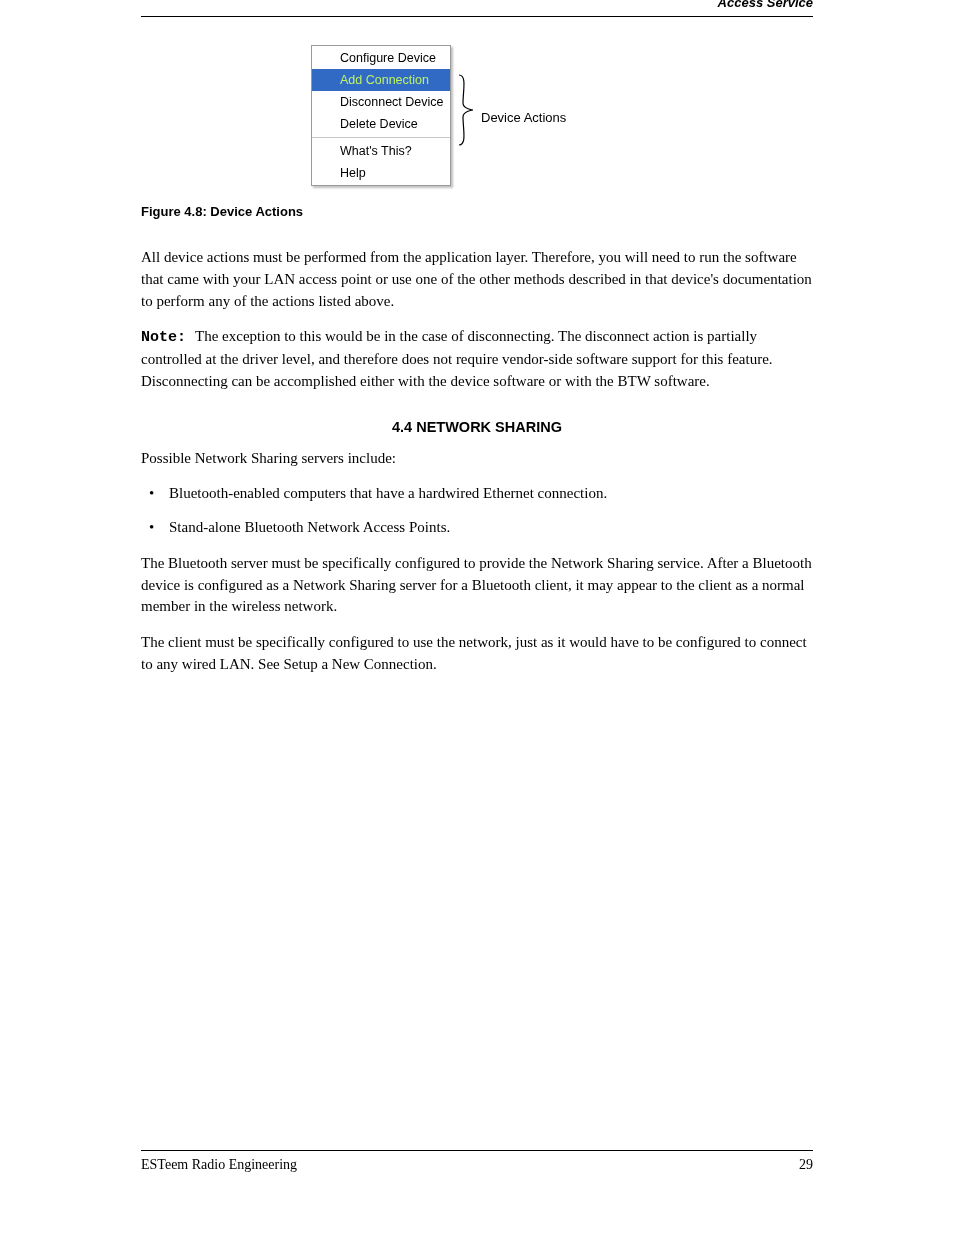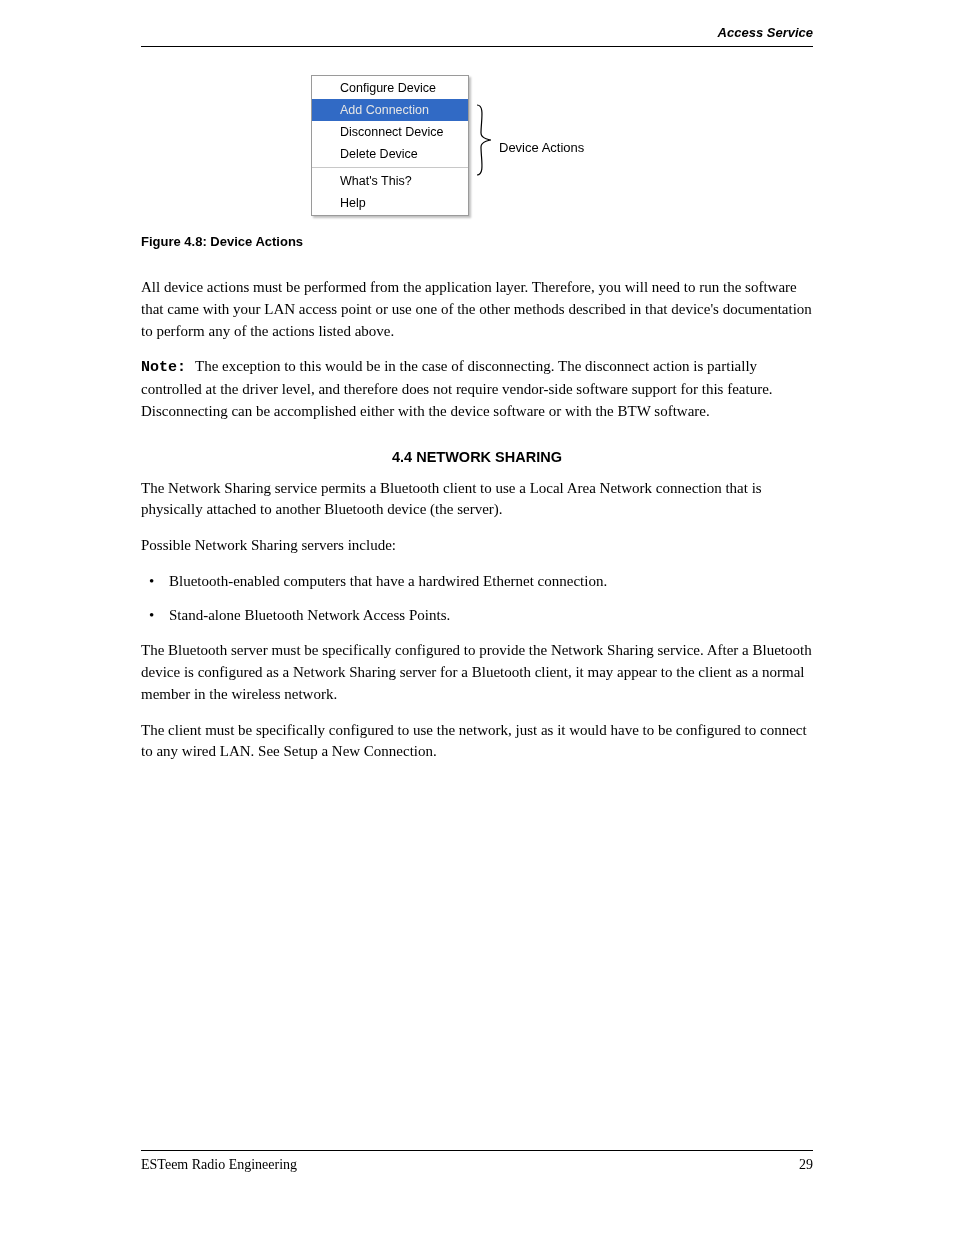--- a/index.html
+++ b/index.html
@@ -5,21 +5,21 @@
   * { margin: 0; padding: 0; box-sizing: border-box; }
   body {
     width: 954px;
     height: 1235px;
     background: #ffffff;
     font-family: "Times New Roman", Times, serif;
     color: #000;
     position: relative;
   }
   .page {
-    padding: 71px 141px 60px 141px;
+    padding: 41px 141px 60px 141px;
   }
   .top-rule {
     border-top: 1px solid #000;
     margin-bottom: 28px;
   }
   .header-row {
     display: flex;
     justify-content: flex-end;
     font-family: Arial, Helvetica, sans-serif;
     font-size: 13px;
@@ -29,36 +29,36 @@
     margin-bottom: 6px;
   }
   .menu-wrap {
     display: flex;
     align-items: stretch;
     margin-left: 170px;
     margin-top: 26px;
     margin-bottom: 18px;
   }
   .context-menu {
-    width: 158px;
+    width: 140px;
     background: #ffffff;
     border: 1px solid #9a9a9a;
     box-shadow: 2px 2px 2px rgba(0,0,0,0.25);
     font-family: "Tahoma", "Segoe UI", Arial, sans-serif;
     font-size: 12.5px;
   }
   .menu-group { padding: 1px 0; }
   .menu-item {
     padding: 4px 8px 4px 28px;
     color: #000;
     white-space: nowrap;
   }
   .menu-item.selected {
     background: #316ac5;
-    color: #e5e5e5;
+    color: #bef264;
   }
   .menu-sep {
     border-top: 1px solid #c8c8c8;
     margin: 1px 0;
   }
   .brace-col {
     position: relative;
     width: 46px;
   }
   .brace-svg {
@@ -160,21 +160,20 @@
   <div class="caption">Figure 4.8: Device Actions</div>
 
   <div class="body-text">
     <p>All device actions must be performed from the application layer. Therefore, you will need to run the software that came with your LAN access point or use one of the other methods described in that device's documentation to perform any of the actions listed above.</p>
     <p>
       <span class="bold-sans">Note: </span><span>The exception to this would be in the case of disconnecting. The disconnect action is partially controlled at the driver level, and therefore does not require vendor-side software support for this feature. Disconnecting can be accomplished either with the device software or with the BTW software.</span>
     </p>
 
     <div class="section-heading">4.4 NETWORK SHARING</div>
 
-    <p>The Network Sharing service permits a Bluetooth client to use a Local Area Network connection that is physically attached to another Bluetooth device (the server).</p>
     <p>Possible Network Sharing servers include:</p>
 
     <ul class="bullets">
       <li>
         <span class="blt">•</span>
         <span class="txt"><span>Bluetooth-enabled computers that have a hardwired Ethernet connection.</span></span>
       </li>
       <li>
         <span class="blt">•</span>
         <span class="txt"><span>Stand-alone Bluetooth Network Access Points.</span></span>

